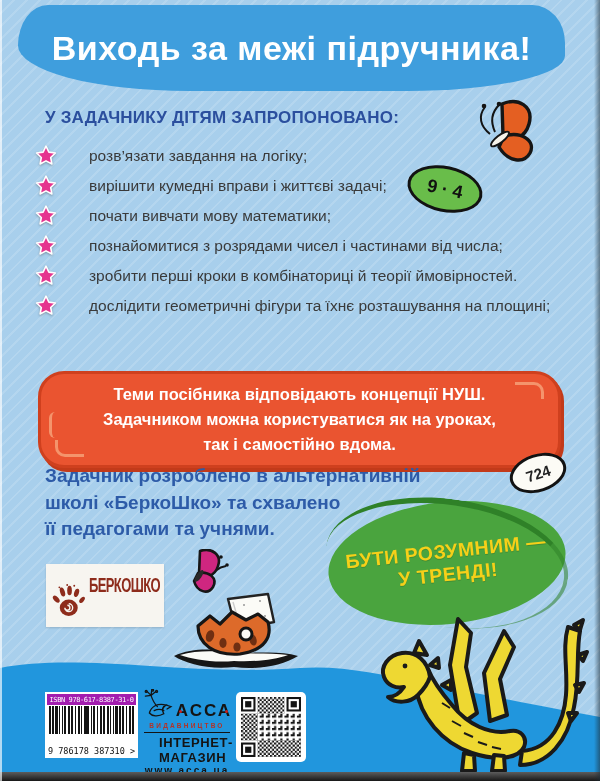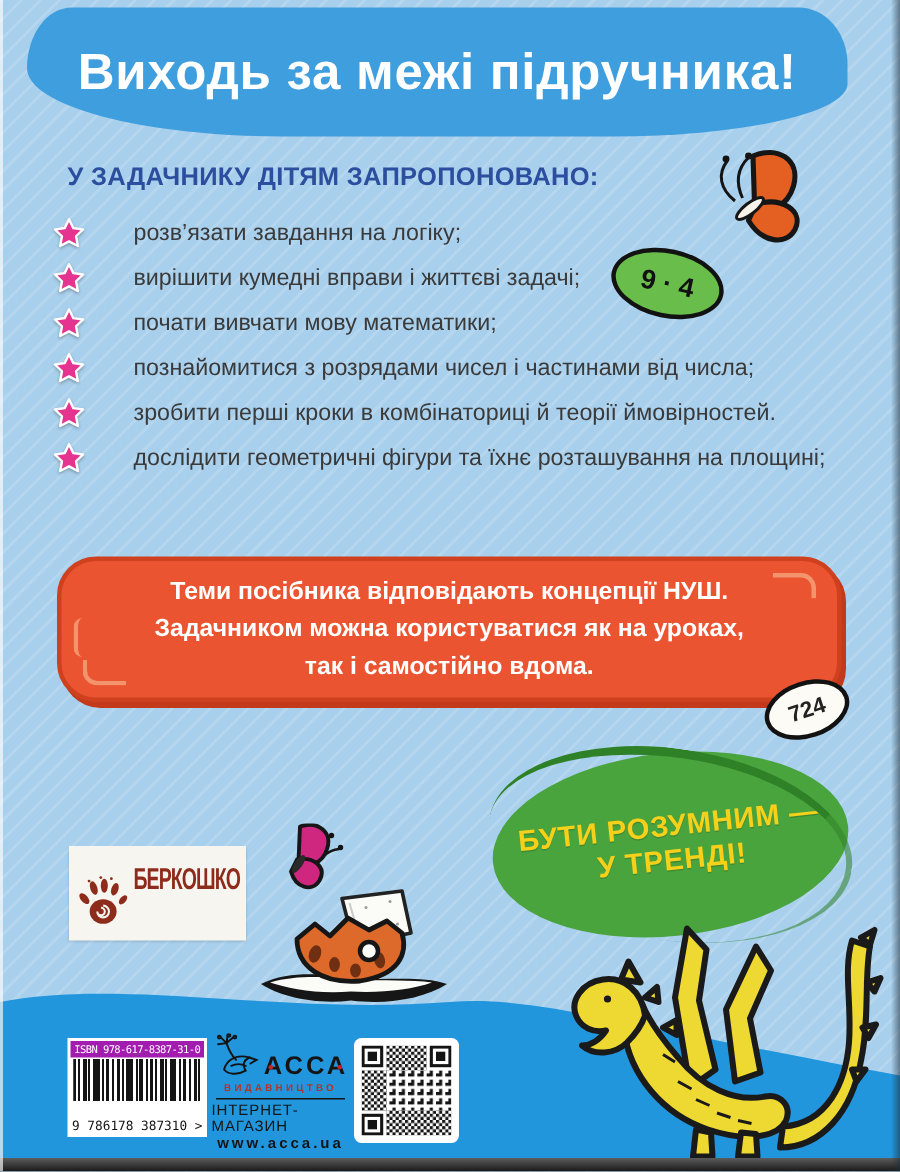--- a/index.html
+++ b/index.html
@@ -62,21 +62,21 @@
                      repeating-linear-gradient(90deg,#141414 0 2px,transparent 2px 7.3px);}
   .digits{display:flex;justify-content:space-between;align-items:center;
     font-family:"DejaVu Sans Mono",monospace;font-size:8.5px;color:#111;padding:0 1px;margin-top:12px;}
   .publisher{position:absolute;left:141px;top:689px;width:92px;height:76px;display:flex;flex-direction:column;align-items:center;}
   .pub-top{display:flex;align-items:flex-end;}
   .pub-name{color:#141414;font-size:17px;font-weight:700;letter-spacing:2px;position:relative;}
   .pub-name i{position:absolute;width:3px;height:3px;background:#c22;border-radius:50%;top:9px;}
   .pub-name i.d1{left:3px;} .pub-name i.d2{right:4px;}
   .pub-type{color:#b33327;font-size:6.5px;font-weight:700;letter-spacing:2.2px;margin-top:1px;}
   .pub-div{width:86px;border-top:1.5px solid #141414;margin:3px 0 2px 0;}
-  .pub-store{color:#141414;font-size:10px;font-weight:400;letter-spacing:.6px;}
+  .pub-store{color:#141414;font-size:13px;font-weight:700;letter-spacing:.6px;margin-left:18px;}
   .pub-site{color:#141414;font-size:10px;font-weight:700;letter-spacing:2px;}
   .qr{position:absolute;left:236px;top:692px;width:70px;height:70px;background:#ffffff;border-radius:5px;
     box-sizing:border-box;padding:5px;}
   
   .edge-bottom{position:absolute;left:0;top:772px;width:600px;height:9px;background:linear-gradient(#5c5c5c,#181818);}
   .edge-right{position:absolute;right:0;top:0;width:6px;height:781px;background:linear-gradient(to right,rgba(30,45,55,0),rgba(30,45,55,.55));}
   .edge-left{position:absolute;left:0;top:0;width:2px;height:781px;background:rgba(255,255,255,.65);}
 </style>
 </head>
 <body>
@@ -141,20 +141,25 @@
 
   <div class="highlight">
     <span class="hl-corner tr"></span>
     <span class="hl-corner bl"></span>
     <span class="hl-corner ml"></span>
     <div class="hl">Теми посібника відповідають концепції НУШ.</div>
     <div class="hl">Задачником можна користуватися як на уроках,</div>
     <div class="hl">так і самостійно вдома.</div>
   </div>
 
+  <div class="school-note">
+    <div>Задачник розроблено в альтернативній</div>
+    <div>школі «БеркоШко» та схвалено</div>
+    <div>її педагогами та учнями.</div>
+  </div>
 
   <div class="oval-724">724</div>
 
   <div class="bubble">
     <div class="bl">БУТИ РОЗУМНИМ —</div>
     <div class="bl">У ТРЕНДІ!</div>
   </div>
 
   <div class="logo-box">
     <svg width="46" height="50" viewBox="0 0 46 50">

